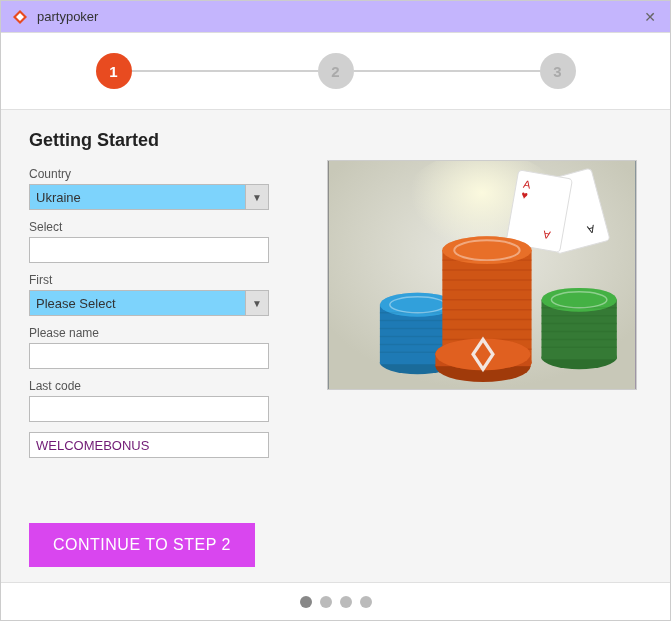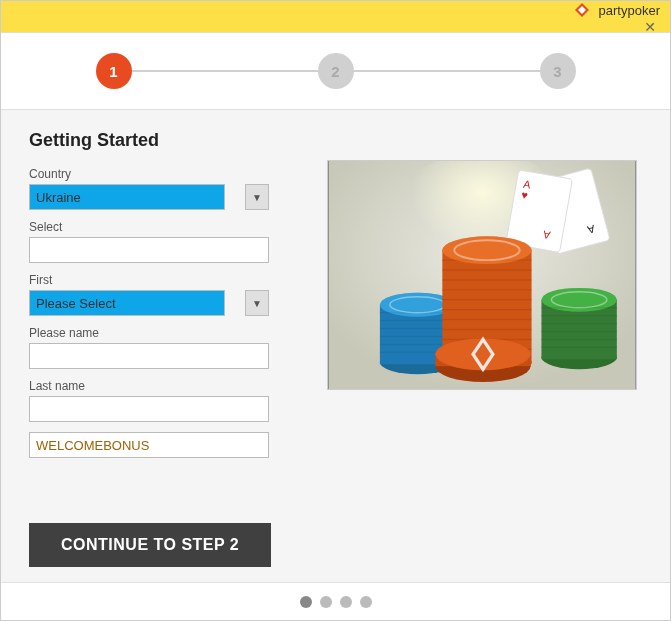--- a/index.html
+++ b/index.html
@@ -17,28 +17,27 @@
       width: 671px;
       height: 621px;
       background: #f5f5f5;
       display: flex;
       flex-direction: column;
       border: 1px solid #ccc;
     }
 
     
     .title-bar {
-      background: #fde047;
+      background: #c4b5fd;
       height: 32px;
       display: flex;
-      align-items: flex-end;
+      align-items: center;
       padding: 0 10px;
       border-bottom: 1px solid #ddd;
       justify-content: space-between;
-      flex-direction: column;
     }
     .title-bar-left {
       display: flex;
       align-items: center;
       gap: 8px;
     }
     .logo-diamond {
       width: 18px;
       height: 18px;
     }
@@ -136,33 +135,33 @@
       margin-bottom: 3px;
       display: block;
     }
     .field-input {
       width: 240px;
       height: 26px;
       border: 1px solid #bbb;
       background: #fff;
       padding: 2px 6px;
       font-size: 13px;
-      color: #a16207;
+      color: #701a75;
       outline: none;
     }
 
     .select-wrapper {
       position: relative;
       width: 240px;
     }
     .field-select {
-      width: 196px;
+      width: 240px;
       height: 26px;
       border: 1px solid #bbb;
-      background: #0ea5e9;
+      background: #7dd3fc;
       padding: 2px 24px 2px 6px;
       font-size: 13px;
       color: #333;
       appearance: none;
       -webkit-appearance: none;
       outline: none;
       cursor: pointer;
     }
     .select-arrow {
       position: absolute;
@@ -204,27 +203,27 @@
       width: 100%;
       height: 100%;
     }
 
     
     .button-area {
       padding: 10px 28px 15px 28px;
     }
 
     .continue-btn {
-      background: #404040;
+      background: #d946ef;
       color: #fff;
       border: none;
-      padding: 0 32px;
+      padding: 0 24px;
       height: 44px;
       font-size: 16px;
-      font-weight: bold;
+      font-weight: normal;
       letter-spacing: 0.5px;
       cursor: pointer;
       text-transform: uppercase;
     }
 
     
     .bottom-bar {
       background: #ffffff;
       height: 38px;
       display: flex;
@@ -314,21 +313,21 @@
             <div class="select-arrow">▼</div>
           </div>
         </div>
 
         <div class="field-group">
           <label class="field-label">Please name</label>
           <input class="field-input" type="text" value="" style="">
         </div>
 
         <div class="field-group">
-          <label class="field-label">Last name</label>
+          <label class="field-label">Last code</label>
           <input class="field-input" type="text" value="" style="">
         </div>
 
         <div class="field-group">
           <input class="field-input" type="text" value="WELCOMEBONUS" style="">
         </div>
       </div>
 
       <div class="form-right">
         <div class="poker-image">

